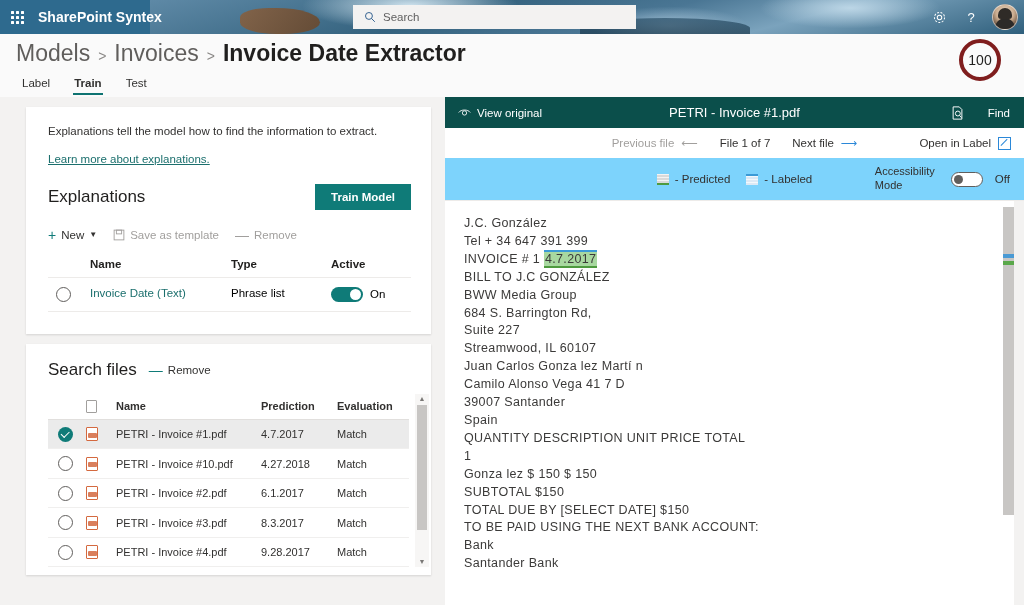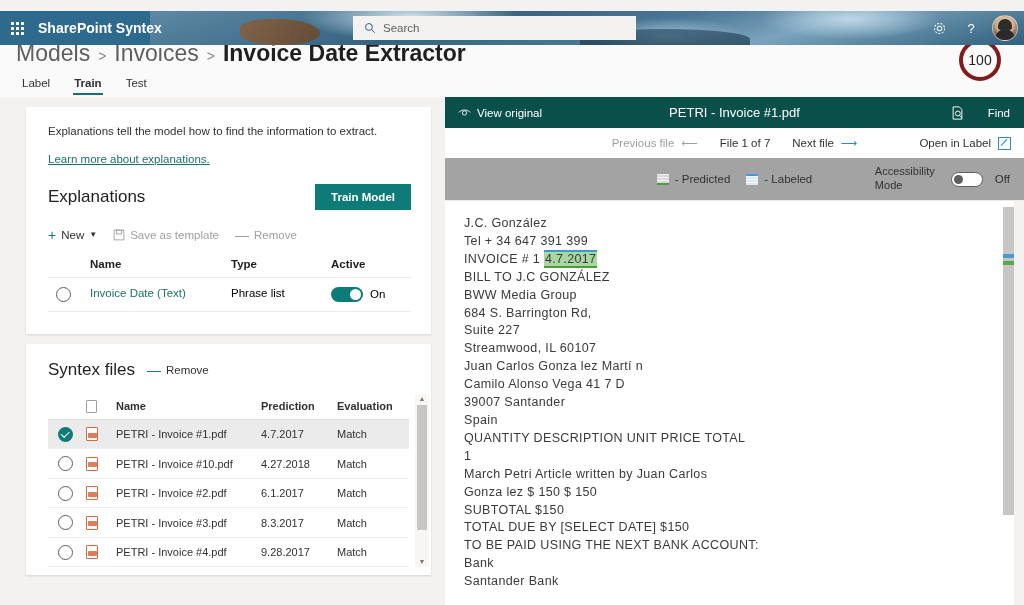--- a/index.html
+++ b/index.html
@@ -11,21 +11,20 @@
   }
 
   
   .suitebar {
     position: absolute; top: 0; left: 0;
     width: 1024px; height: 34px;
     background: #2e6a8e;
     display: flex; align-items: center;
     overflow: hidden;
     z-index: 20;
-    margin-top: 11px;
   }
   .suitebar-photo {
     position: absolute; top: 0; left: 150px; right: 0; bottom: 0;
     background:
       radial-gradient(ellipse 180px 40px at 260px 6px, #cfe3ee 0%, rgba(207,227,238,0) 60%),
       radial-gradient(ellipse 120px 30px at 520px 26px, #9fbed3 0%, rgba(159,190,211,0) 65%),
       radial-gradient(ellipse 150px 34px at 700px 8px, #bcd6e6 0%, rgba(188,214,230,0) 60%),
       linear-gradient(165deg, #5e89a6 0%, #35637f 35%, #4a7694 55%, #7ba3bd 72%, #2f5f7c 100%);
   }
   .suitebar-photo::before {
@@ -255,21 +254,21 @@
   }
   .tf-scroll .arw { font-size: 7px; color: #7a7876; line-height: 10px; }
   .tf-thumb {
     position: absolute; left: 2px; right: 2px; top: 11px; height: 125px;
     background: #c8c6c4; cursor: pointer;
   }
 
   
   .rightpanel {
     position: absolute; left: 445px; top: 97px;
-    width: 579px; height: 508px; background: #a3a3a3;
+    width: 579px; height: 508px; background: #7dd3fc;
   }
   .rp-top {
     height: 31px; background: #0b4f4b; color: #fff;
     display: flex; align-items: center; position: relative;
   }
   .rp-viewo {
     display: flex; align-items: center; gap: 6px;
     font-size: 11.5px; padding-left: 13px; cursor: pointer;
   }
   .rp-filename {
@@ -490,21 +489,21 @@
         <div class="c-active">
           <div class="toggle-on"></div>
           <span>On</span>
         </div>
       </div>
     </div>
   </div>
 
   <div class="card tf-card">
     <div class="tf-head">
-      <div class="tf-title">Syntex files</div>
+      <div class="tf-title">Search files</div>
       <div class="tf-remove">
         <span class="dash">—</span>
         <span>Remove</span>
       </div>
     </div>
 
     <div class="tf-table">
       <div class="tfrow header">
         <div class="tf-c-radio"></div>
         <div class="tf-c-icon">
@@ -647,21 +646,20 @@
     <div class="docline">BWW Media Group</div>
     <div class="docline">684 S. Barrington Rd,</div>
     <div class="docline">Suite 227</div>
     <div class="docline">Streamwood, IL 60107</div>
     <div class="docline">Juan Carlos Gonza lez Martí n</div>
     <div class="docline">Camilo Alonso Vega 41 7 D</div>
     <div class="docline">39007 Santander</div>
     <div class="docline">Spain</div>
     <div class="docline">QUANTITY DESCRIPTION UNIT PRICE TOTAL</div>
     <div class="docline">1</div>
-    <div class="docline">March Petri Article written by Juan Carlos</div>
     <div class="docline">Gonza lez $ 150 $ 150</div>
     <div class="docline">SUBTOTAL $150</div>
     <div class="docline">TOTAL DUE BY [SELECT DATE] $150</div>
     <div class="docline">TO BE PAID USING THE NEXT BANK ACCOUNT:</div>
     <div class="docline">Bank</div>
     <div class="docline">Santander Bank</div>
 
     <div class="doc-scrollbar">
       <div class="doc-thumb"></div>
       <div class="mark-blue"></div>

